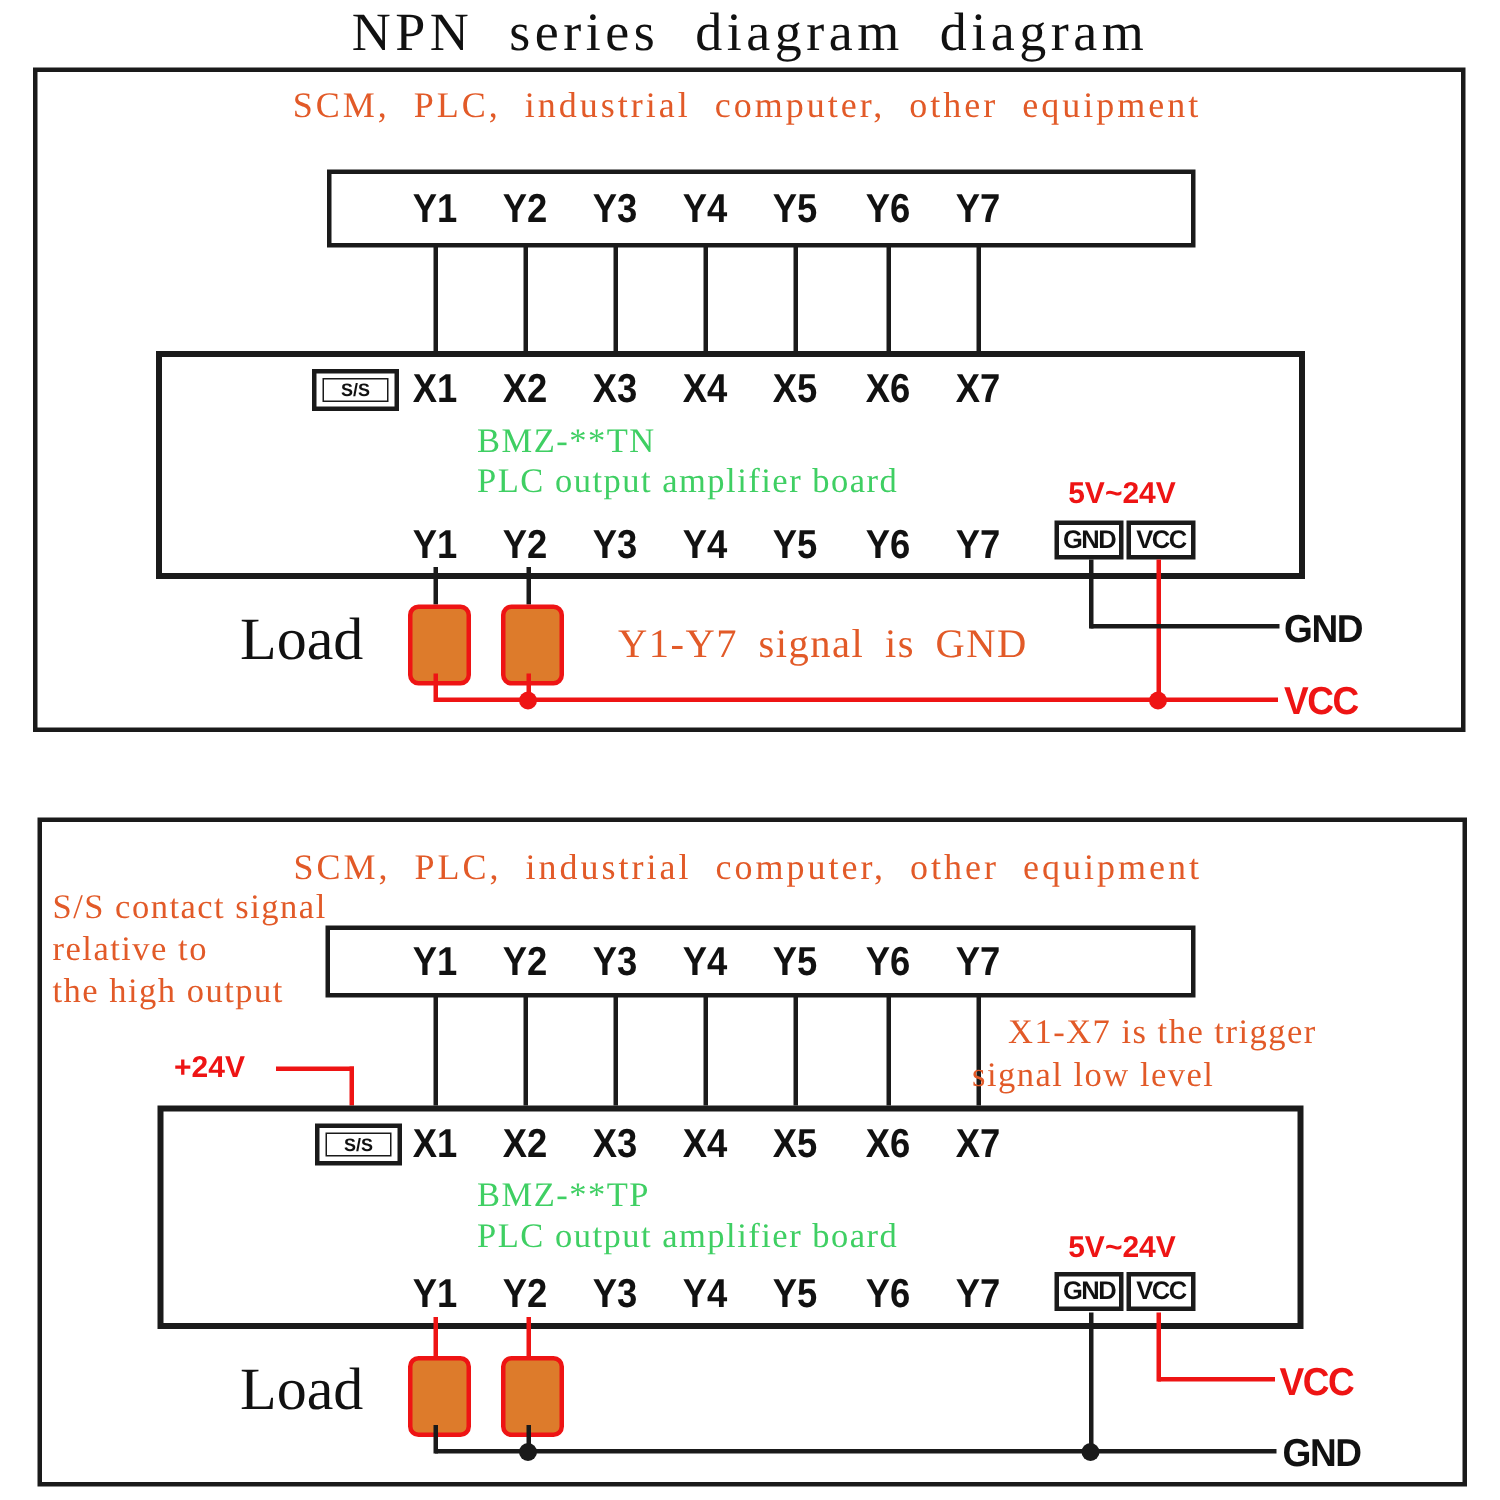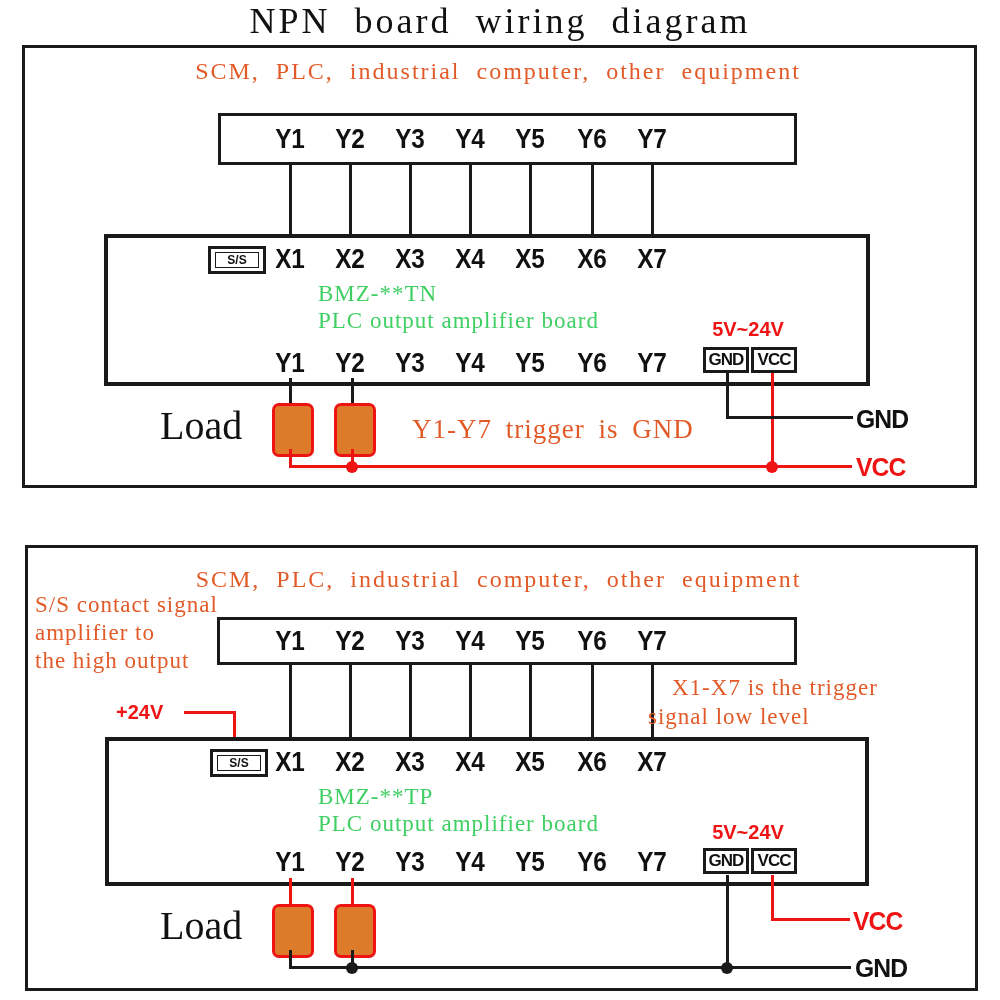--- a/index.html
+++ b/index.html
@@ -39,21 +39,21 @@
   .plus24{position:absolute;font-family:"Liberation Sans",sans-serif;font-weight:bold;font-size:20px;
          color:var(--red,#ee1414);}
   .dot{position:absolute;width:12px;height:12px;border-radius:50%;background:#1a1a1a;}
   .dot.red{background:var(--red,#ee1414);}
 </style>
 </head>
 <body>
 
 <div id="page">
 
-  <div class="title" style="top:0px">NPN board wiring diagram</div>
+  <div class="title" style="top:0px">NPN series diagram diagram</div>
   <div class="outer-box" style="left:22px;top:45px;width:949px;height:437px"></div>
   <div class="equip-header" style="left:22px;top:58px;width:952px">SCM, PLC, industrial computer, other equipment</div>
 
   <div class="box" style="left:218px;top:113px;width:573px;height:46px"></div>
   <div>
       <span class="port-label" style="left: 290px; top: 124px;">Y1</span>
       <span class="port-label" style="left: 350px; top: 124px;">Y2</span>
       <span class="port-label" style="left: 410px; top: 124px;">Y3</span>
       <span class="port-label" style="left: 470px; top: 124px;">Y4</span>
       <span class="port-label" style="left: 530px; top: 124px;">Y5</span>
@@ -98,39 +98,39 @@
       <span class="port-label" style="left: 530px; top: 348px;">Y5</span>
       <span class="port-label" style="left: 592px; top: 348px;">Y6</span>
       <span class="port-label" style="left: 652px; top: 348px;">Y7</span>
     </div>
 
   <div class="vwire" style="left:289px;top:378px;height:25px"></div>
   <div class="vwire" style="left:351px;top:378px;height:25px"></div>
   <div class="load" style="left:272px;top:403px"></div>
   <div class="load" style="left:334px;top:403px"></div>
   <div class="load-text" style="left:160px;top:402px">Load</div>
-  <div class="note" style="left:412px;top:414px">Y1-Y7 trigger is GND</div>
+  <div class="note" style="left:412px;top:414px">Y1-Y7 signal is GND</div>
 
   <div class="vwire red" style="left:289px;top:449px;height:19px"></div>
   <div class="vwire red" style="left:351px;top:449px;height:19px"></div>
   <div class="vwire red" style="left:771px;top:373px;height:95px"></div>
   <div class="hwire red" style="left:290px;top:465px;width:562px"></div>
   <div class="dot red" style="left:346px;top:461px"></div>
   <div class="dot red" style="left:766px;top:461px"></div>
   <div class="wire-label red" style="left:856px;top:452px">VCC</div>
 
   <div class="vwire" style="left:726px;top:373px;height:46px"></div>
   <div class="hwire" style="left:727px;top:416px;width:126px"></div>
   <div class="wire-label" style="left:856px;top:404px">GND</div>
 
   <div class="outer-box" style="left:25px;top:545px;width:947px;height:440px"></div>
   <div class="equip-header" style="left:25px;top:566px;width:947px">SCM, PLC, industrial computer, other equipment</div>
 
   <div class="side-note" style="left:35px;top:592px">S/S contact signal</div>
-  <div class="side-note" style="left:35px;top:620px">amplifier to</div>
+  <div class="side-note" style="left:35px;top:620px">relative to</div>
   <div class="side-note" style="left:35px;top:648px">the high output</div>
 
   <div class="box" style="left:217px;top:617px;width:574px;height:42px"></div>
   <div>
       <span class="port-label" style="left: 290px; top: 626px;">Y1</span>
       <span class="port-label" style="left: 350px; top: 626px;">Y2</span>
       <span class="port-label" style="left: 410px; top: 626px;">Y3</span>
       <span class="port-label" style="left: 470px; top: 626px;">Y4</span>
       <span class="port-label" style="left: 530px; top: 626px;">Y5</span>
       <span class="port-label" style="left: 592px; top: 626px;">Y6</span>

